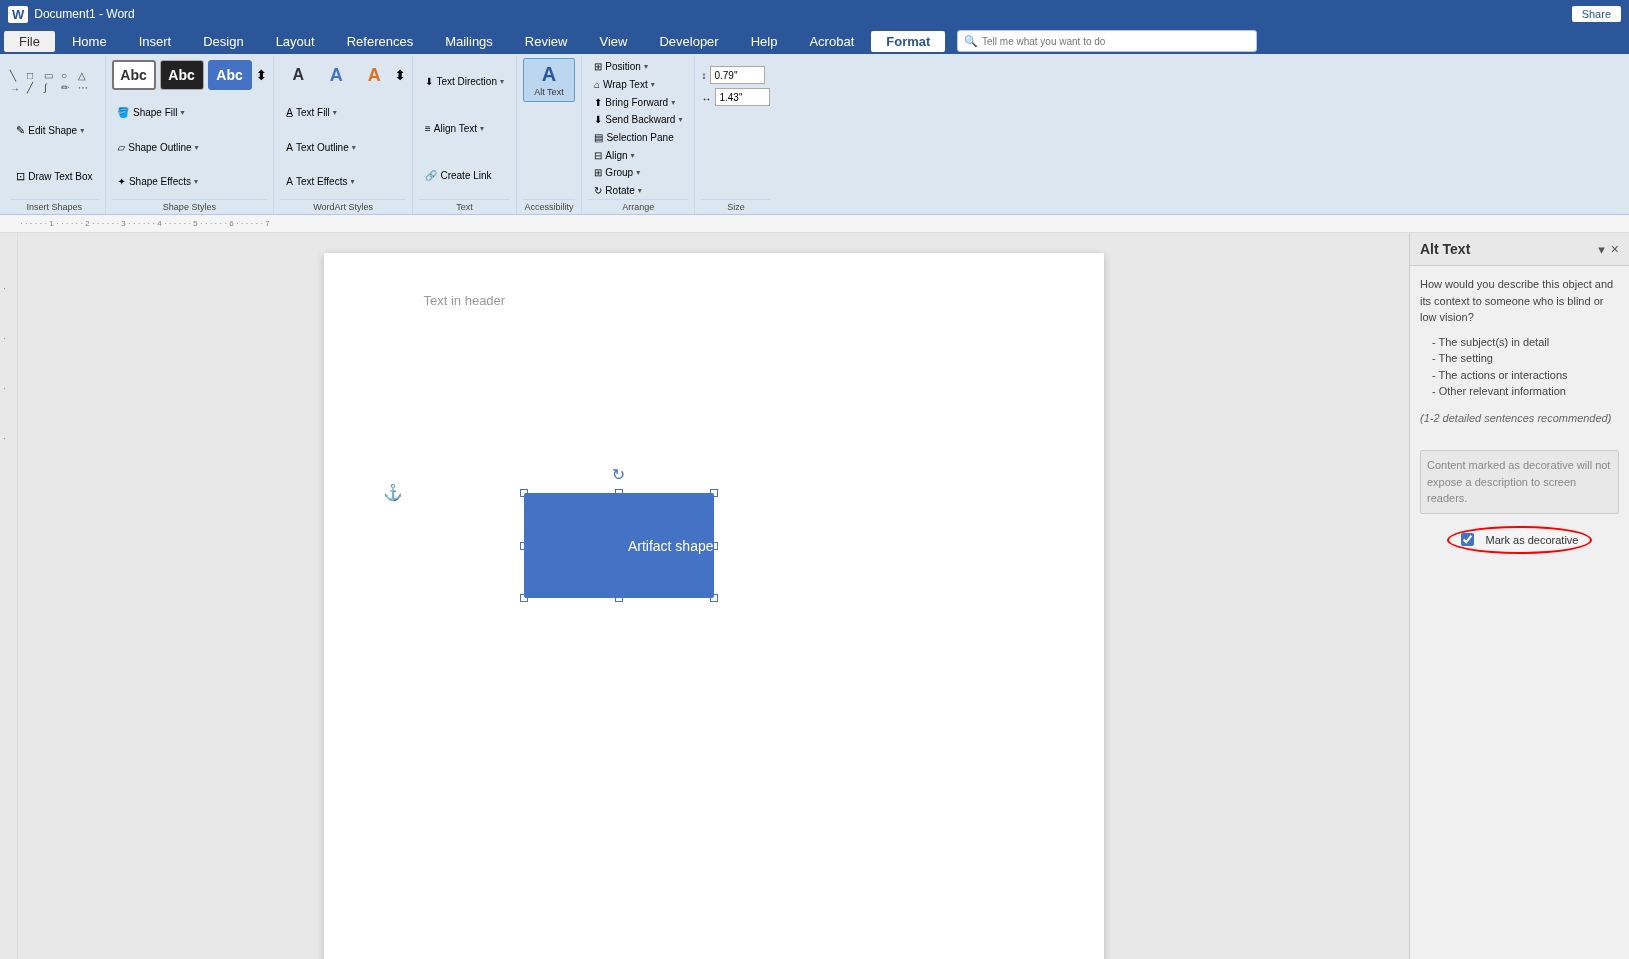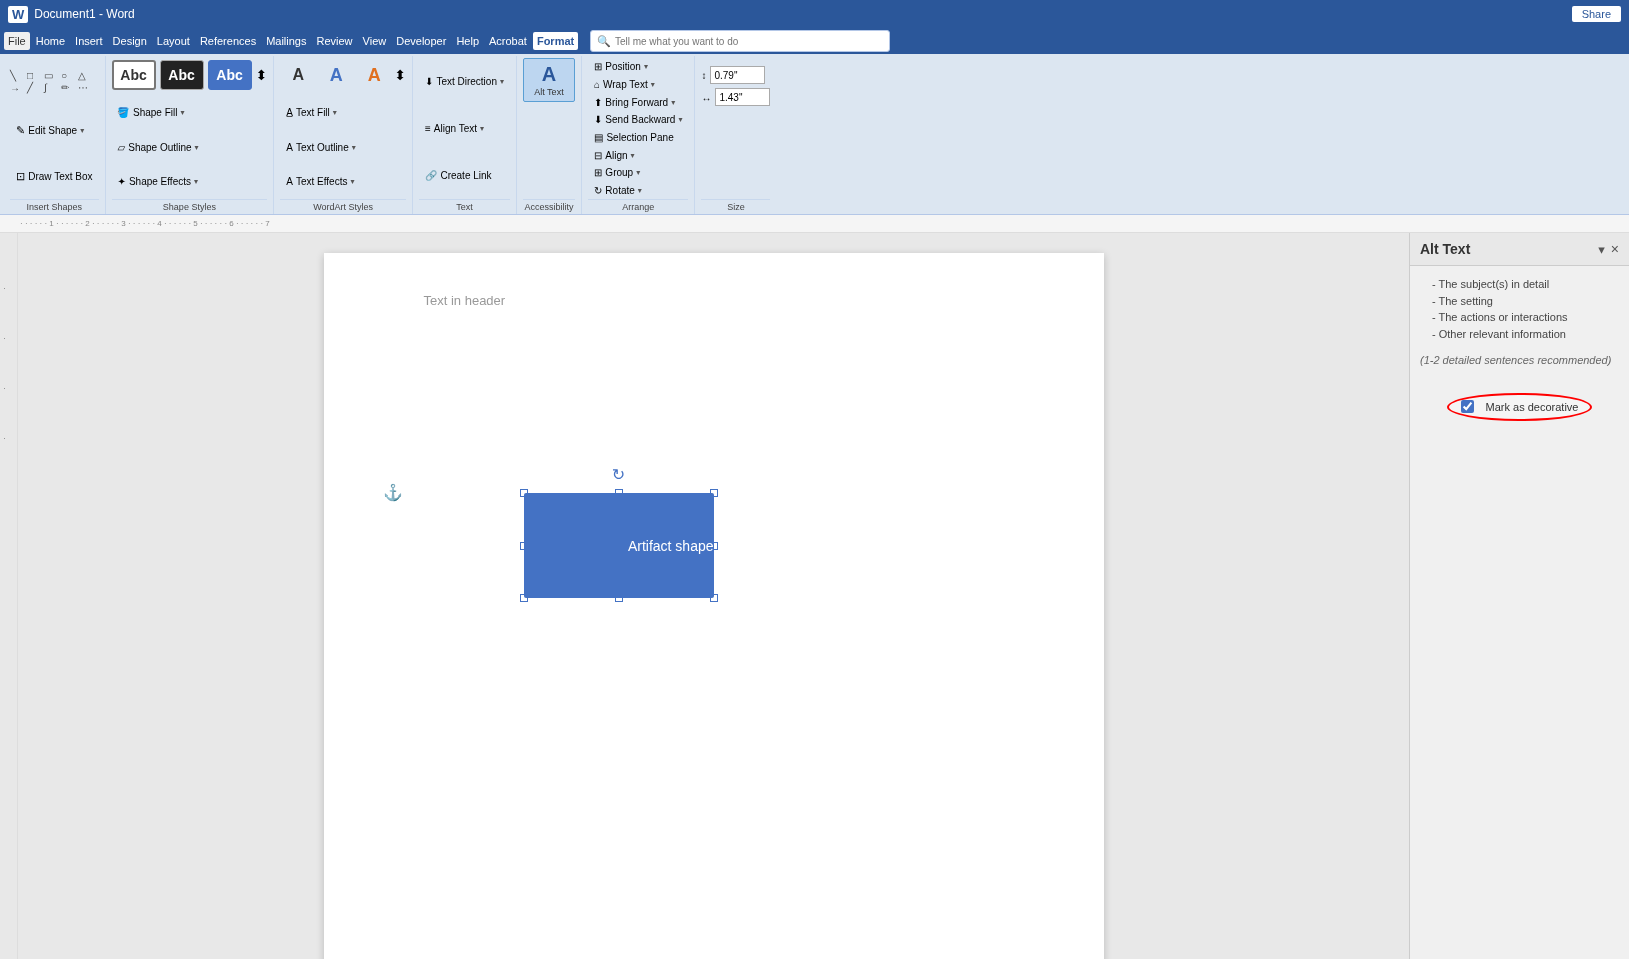--- a/index.html
+++ b/index.html
@@ -22,24 +22,24 @@
     .menu-bar {
       background: #2b579a;
       color: white;
       height: 26px;
       display: flex;
       align-items: center;
       padding: 0 4px;
       gap: 2px;
     }
     .menu-item {
-      padding: 3px 4px;
+      padding: 3px 15px;
       cursor: pointer;
       border-radius: 2px;
-      font-size: 11px;
+      font-size: 13px;
     }
     .menu-item.active { background: white; color: #2b579a; font-weight: 600; }
 
     
     .ribbon {
       background: #dce6f1;
       border-bottom: 1px solid #b4c7e7;
       display: flex;
       align-items: stretch;
       padding: 2px 4px 0 4px;
@@ -586,27 +586,31 @@
 
   <div class="alt-text-panel">
     <div class="panel-header">
       <span class="panel-title">Alt Text</span>
       <div style="display:flex;gap:6px;">
         <button style="border:none;background:transparent;cursor:pointer;font-size:13px;color:#555;">▾</button>
         <button style="border:none;background:transparent;cursor:pointer;font-size:14px;color:#555;">×</button>
       </div>
     </div>
     <div class="panel-content">
+      <p class="panel-description">How would you describe this object and its context to someone who is blind or low vision?</p>
       <ul class="panel-list">
         <li>- The subject(s) in detail</li>
         <li>- The setting</li>
         <li>- The actions or interactions</li>
         <li>- Other relevant information</li>
       </ul>
       <p class="panel-note">(1-2 detailed sentences recommended)</p>
+      <div class="panel-textarea-area">
+        <span>Content marked as decorative will not expose a description to screen readers.</span>
+      </div>
       <div class="mark-decorative-container">
         <div class="mark-decorative-box">
           <input type="checkbox" checked="" id="decor-cb" style="">
           <label class="mark-decorative-label" for="decor-cb">Mark as decorative</label>
         </div>
       </div>
     </div>
   </div>
 
 </div>

